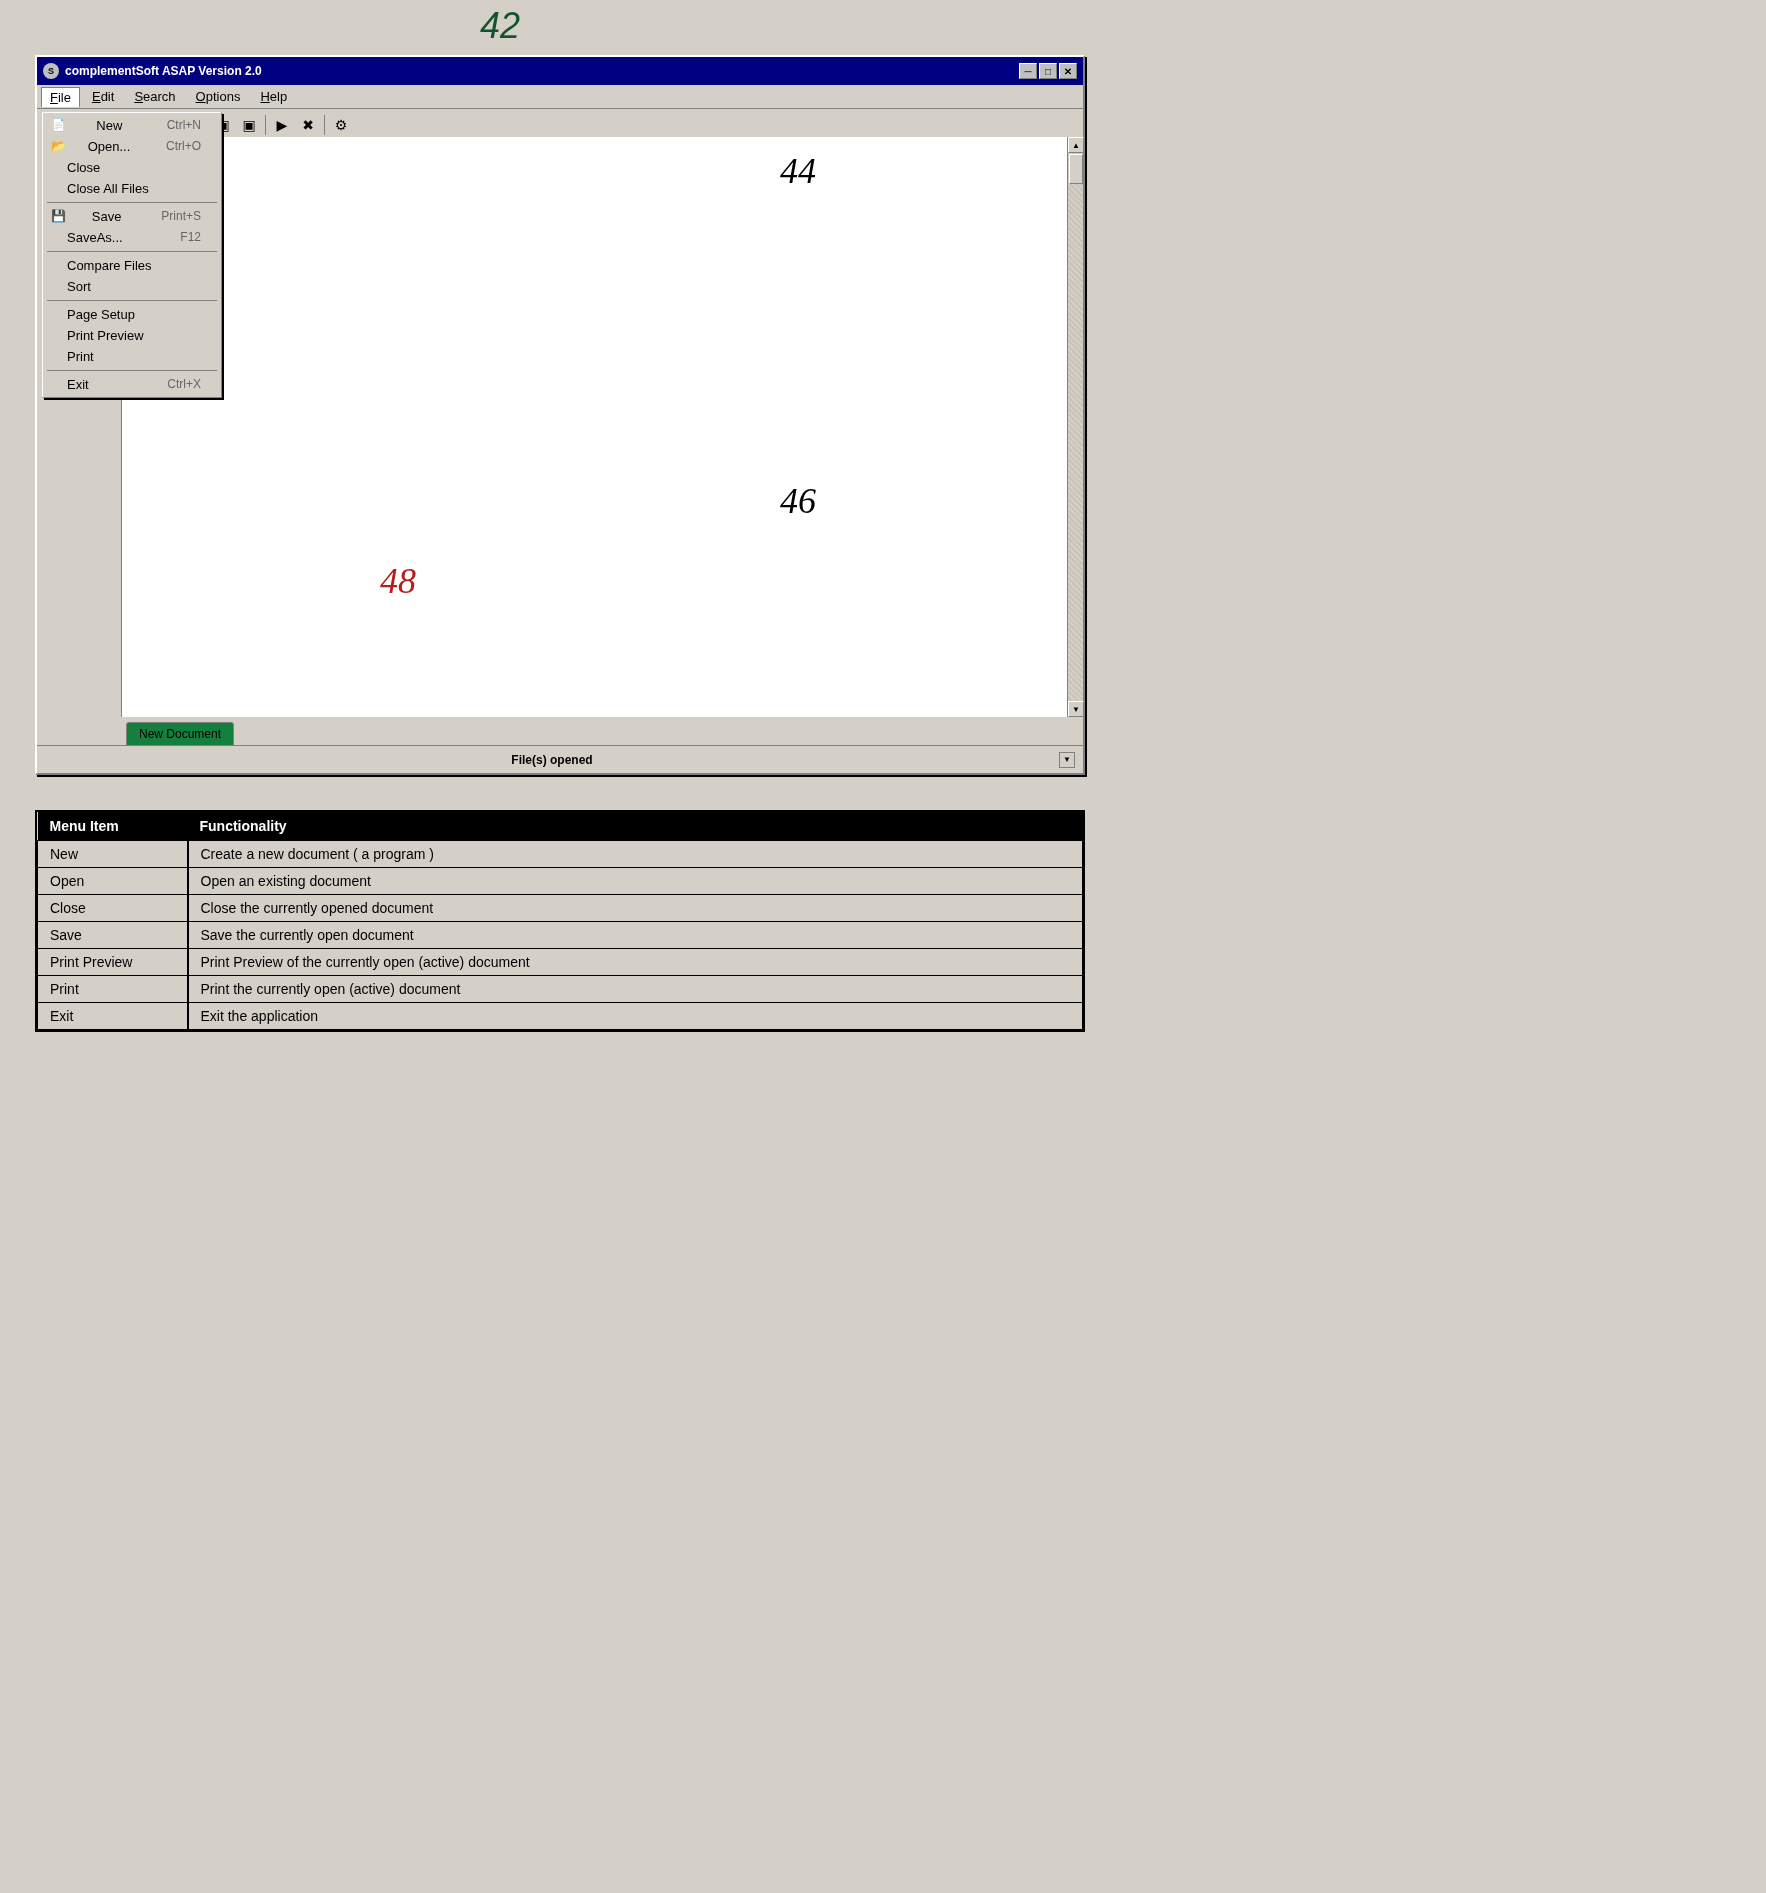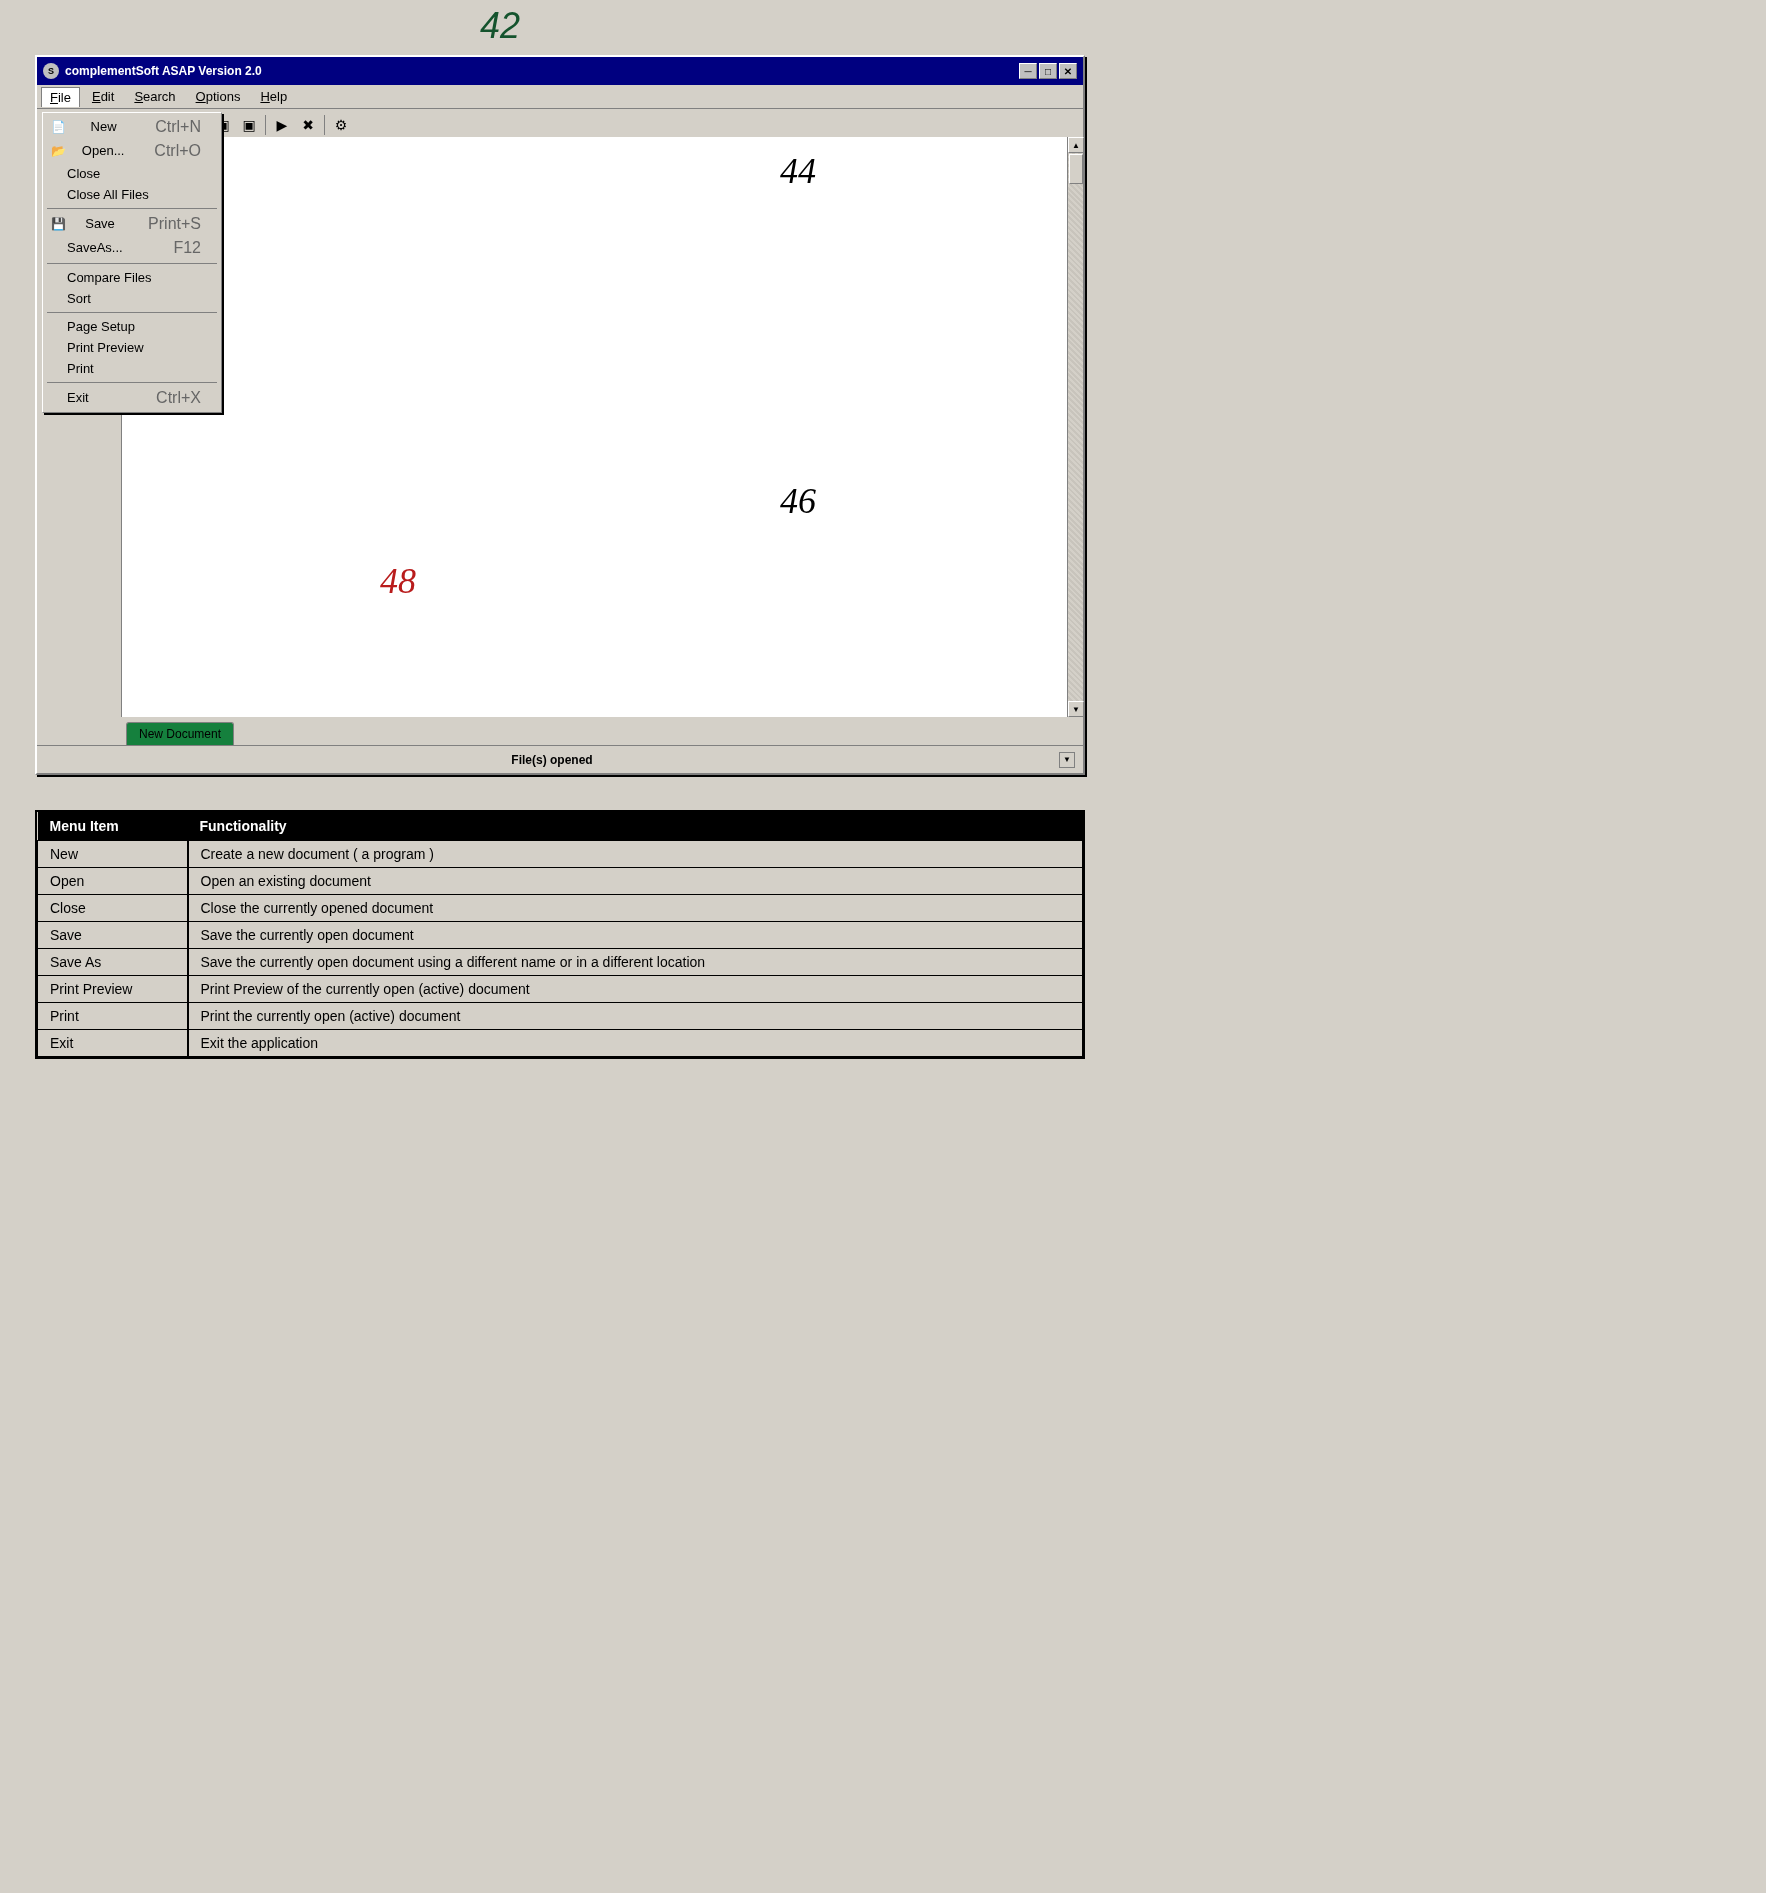--- a/index.html
+++ b/index.html
@@ -130,21 +130,21 @@
       justify-content: space-between;
       align-items: center;
       padding: 3px 20px 3px 24px;
       font-size: 13px;
       cursor: pointer;
       white-space: nowrap;
     }
     .dropdown-item .shortcut {
       margin-left: 17px;
       color: #666;
-      font-size: 16px;
+      font-size: 12px;
     }
     .dropdown-item.with-icon {
       padding-left: 8px;
     }
     .dropdown-separator {
       height: 1px;
       background: #808080;
       margin: 3px 4px;
     }
 
@@ -548,24 +548,20 @@
         </tr>
         <tr>
           <td>Close</td>
           <td>Close the currently opened document</td>
         </tr>
         <tr>
           <td>Save</td>
           <td>Save the currently open document</td>
         </tr>
         <tr>
-          <td>Save As</td>
-          <td>Save the currently open document using a different name or in a different location</td>
-        </tr>
-        <tr>
           <td>Print Preview</td>
           <td>Print Preview of the currently open (active) document</td>
         </tr>
         <tr>
           <td>Print</td>
           <td>Print the currently open (active) document</td>
         </tr>
         <tr>
           <td>Exit</td>
           <td>Exit the application</td>

